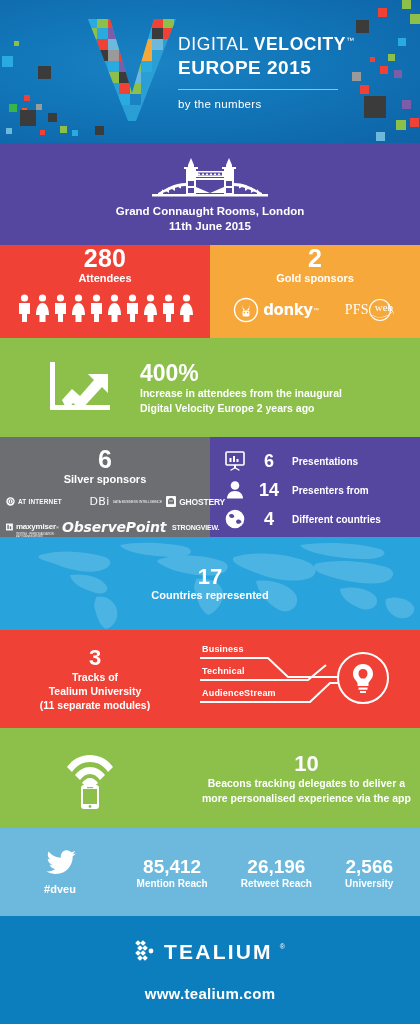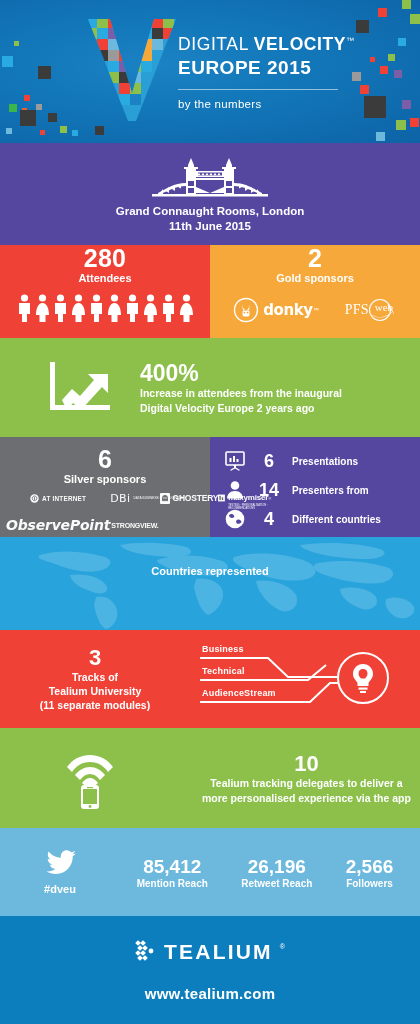--- a/index.html
+++ b/index.html
@@ -53,23 +53,23 @@
     display: flex; align-items: center; padding-left: 50px; gap: 26px;
   }
   .growth-num { font-size: 23px; font-weight: bold; line-height: 26px; }
   .growth-txt { font-size: 10.5px; font-weight: bold; line-height: 15px; }
 
   
   .midrow { display: flex; height: 100px; }
   .silver { width: 210px; background: #6d6e71; color: #fff; }
   .present { width: 210px; background: #55479f; color: #fff; padding: 13px 0 0 14px; }
   .silver-grid {
-    display: grid; grid-template-columns: repeat(4, 1fr);
+    display: grid; grid-template-columns: repeat(3, 1fr);
     row-gap: 7px; align-items: center; justify-items: center;
-    padding: 0 6px;
+    margin-top: 9px; padding: 0 6px;
   }
   .slogo { display: flex; align-items: center; gap: 3px; color: #fff; opacity: .97; }
   .slogo-t { font-size: 6.4px; font-weight: bold; letter-spacing: .2px; white-space: nowrap; }
   .slogo-dbi { font-size: 11px; font-weight: normal; letter-spacing: .4px; font-family: "DejaVu Sans", sans-serif; }
   .slogo-dbi-sub { font-size: 3.2px; line-height: 4px; max-width: 26px; }
   .slogo-obs { font-size: 14px; font-style: italic; font-weight: bold; letter-spacing: -.2px; font-family: "DejaVu Sans", sans-serif; }
   .slogo-sv { font-size: 7px; font-weight: bold; letter-spacing: -.2px; }
   .slogo-max { font-size: 8px; font-weight: bold; letter-spacing: -.2px; }
   .slogo-max-sub { font-size: 2.6px; line-height: 3px; }
   .slogo-gh { font-size: 8.5px; font-weight: bold; letter-spacing: -.2px; }
@@ -415,20 +415,21 @@
         <path d="M234 20 C254 14 280 16 300 22 C314 26 320 34 312 40 C300 46 278 44 262 38 C248 33 228 26 234 20 z"></path>
         <path d="M256 44 C272 42 290 48 296 58 C300 68 292 76 282 74 C270 70 258 56 256 44 z"></path>
         <path d="M318 26 C340 22 366 24 386 30 C398 34 394 44 380 46 C360 48 334 42 320 36 C312 32 312 28 318 26 z"></path>
         <path d="M340 52 C354 48 370 52 376 60 C380 68 372 74 362 72 C350 68 340 60 340 52 z"></path>
         <path d="M386 62 C396 58 410 62 414 70 C416 78 406 84 396 80 C388 76 384 68 386 62 z"></path>
         <path d="M120 8 C140 4 170 6 186 10 C196 14 190 20 176 20 C154 20 124 16 120 8 z"></path>
         <path d="M300 8 C326 4 360 6 380 12 C390 16 382 22 366 22 C340 22 304 16 300 8 z"></path>
       </g>
     </svg>
     <div class="countries-inner">
+      <div class="c-num">17</div>
       <div class="c-lbl">Countries represented</div>
     </div>
   </div>
 
   <div class="tracks">
     <div class="tracks-left">
       <div class="t-num">3</div>
       <div class="t-txt">Tracks of</div>
       <div class="t-txt">Tealium University</div>
       <div class="t-txt">(11 separate modules)</div>
@@ -459,21 +460,21 @@
         <path d="M24 20 C18 20 13 23 9 28 l5 5 C17 29 20 27 24 27 C28 27 31 29 34 33 l5 -5 C35 23 30 20 24 20 z"></path>
         <path d="M24 31 C21 31 18 33 16 36 l8 7 l8 -7 C30 33 27 31 24 31 z"></path>
         <rect x="15" y="38" width="18" height="24" rx="3" fill="#fff"></rect>
         <rect x="17" y="42" width="14" height="15" fill="#8cc04b"></rect>
         <rect x="21" y="40" width="6" height="1.2" fill="#8cc04b"></rect>
         <circle cx="24" cy="59.5" r="1.4" fill="#8cc04b"></circle>
       </svg>
     </div>
     <div class="beacons-right">
       <div class="b-num">10</div>
-      <div class="b-txt">Tealium tracking delegates to deliver a</div>
+      <div class="b-txt">Beacons tracking delegates to deliver a</div>
       <div class="b-txt">more personalised experience via the app</div>
     </div>
   </div>
 
   <div class="twitter">
     <div class="tw-brand">
       <svg width="32" height="27" viewBox="0 0 32 27" fill="#fff" style="margin:0 auto">
         <path d="M32 3.2 C30.8 3.8 29.6 4.1 28.3 4.3 C29.6 3.5 30.6 2.2 31.1 0.7 C29.9 1.4 28.5 2 27.1 2.3 C26 1.1 24.4 0.3 22.7 0.3 C19.4 0.3 16.8 3 16.8 6.3 C16.8 6.8 16.8 7.2 16.9 7.7 C11.9 7.4 7.5 5 4.6 1.4 C4.1 2.3 3.8 3.4 3.8 4.5 C3.8 6.6 4.8 8.4 6.4 9.5 C5.4 9.4 4.5 9.2 3.7 8.7 L3.7 8.8 C3.7 11.7 5.7 14.1 8.4 14.6 C7.9 14.8 7.4 14.8 6.9 14.8 C6.5 14.8 6.2 14.8 5.8 14.7 C6.5 17.1 8.7 18.8 11.3 18.9 C9.3 20.5 6.7 21.4 3.9 21.4 C3.4 21.4 2.9 21.4 2.5 21.3 C5.2 23 8.3 24 11.7 24 C22.7 24 28.7 14.9 28.7 7 C28.7 6.7 28.7 6.5 28.7 6.2 C29.9 5.4 30.9 4.4 32 3.2 z"></path>
       </svg>
       <div class="tw-tag">#dveu</div>
@@ -482,21 +483,21 @@
       <div class="tw-stat">
         <div class="tw-num">85,412</div>
         <div class="tw-lbl">Mention Reach</div>
       </div>
       <div class="tw-stat">
         <div class="tw-num">26,196</div>
         <div class="tw-lbl">Retweet Reach</div>
       </div>
       <div class="tw-stat">
         <div class="tw-num">2,566</div>
-        <div class="tw-lbl">Followers</div>
+        <div class="tw-lbl">University</div>
       </div>
     </div>
   </div>
 
   <div class="footer">
     <div class="tealium-row">
       <svg width="22" height="26" viewBox="0 0 22 26" fill="#fff">
         <rect x="1" y="2" width="4" height="4" transform="rotate(45 3 4)"></rect>
         <rect x="6" y="2" width="4" height="4" transform="rotate(45 8 4)"></rect>
         <rect x="3" y="7" width="4" height="4" transform="rotate(45 5 9)"></rect>

